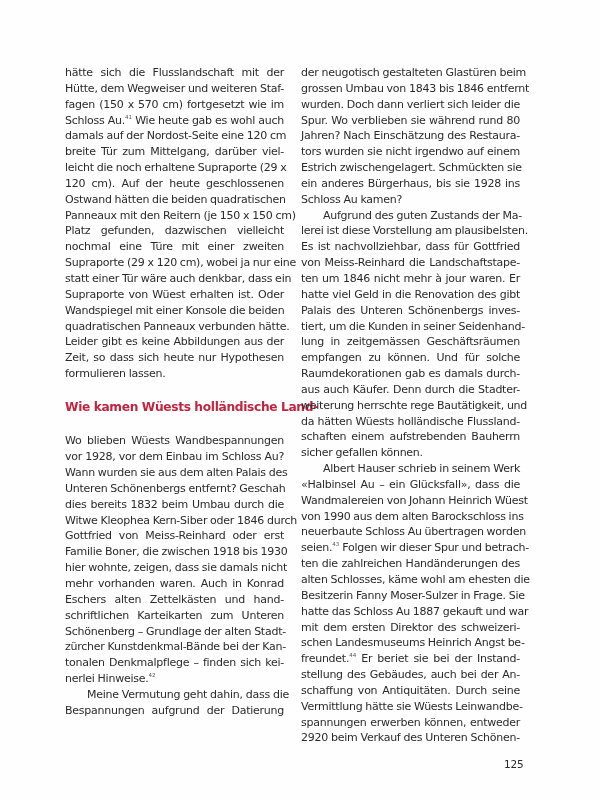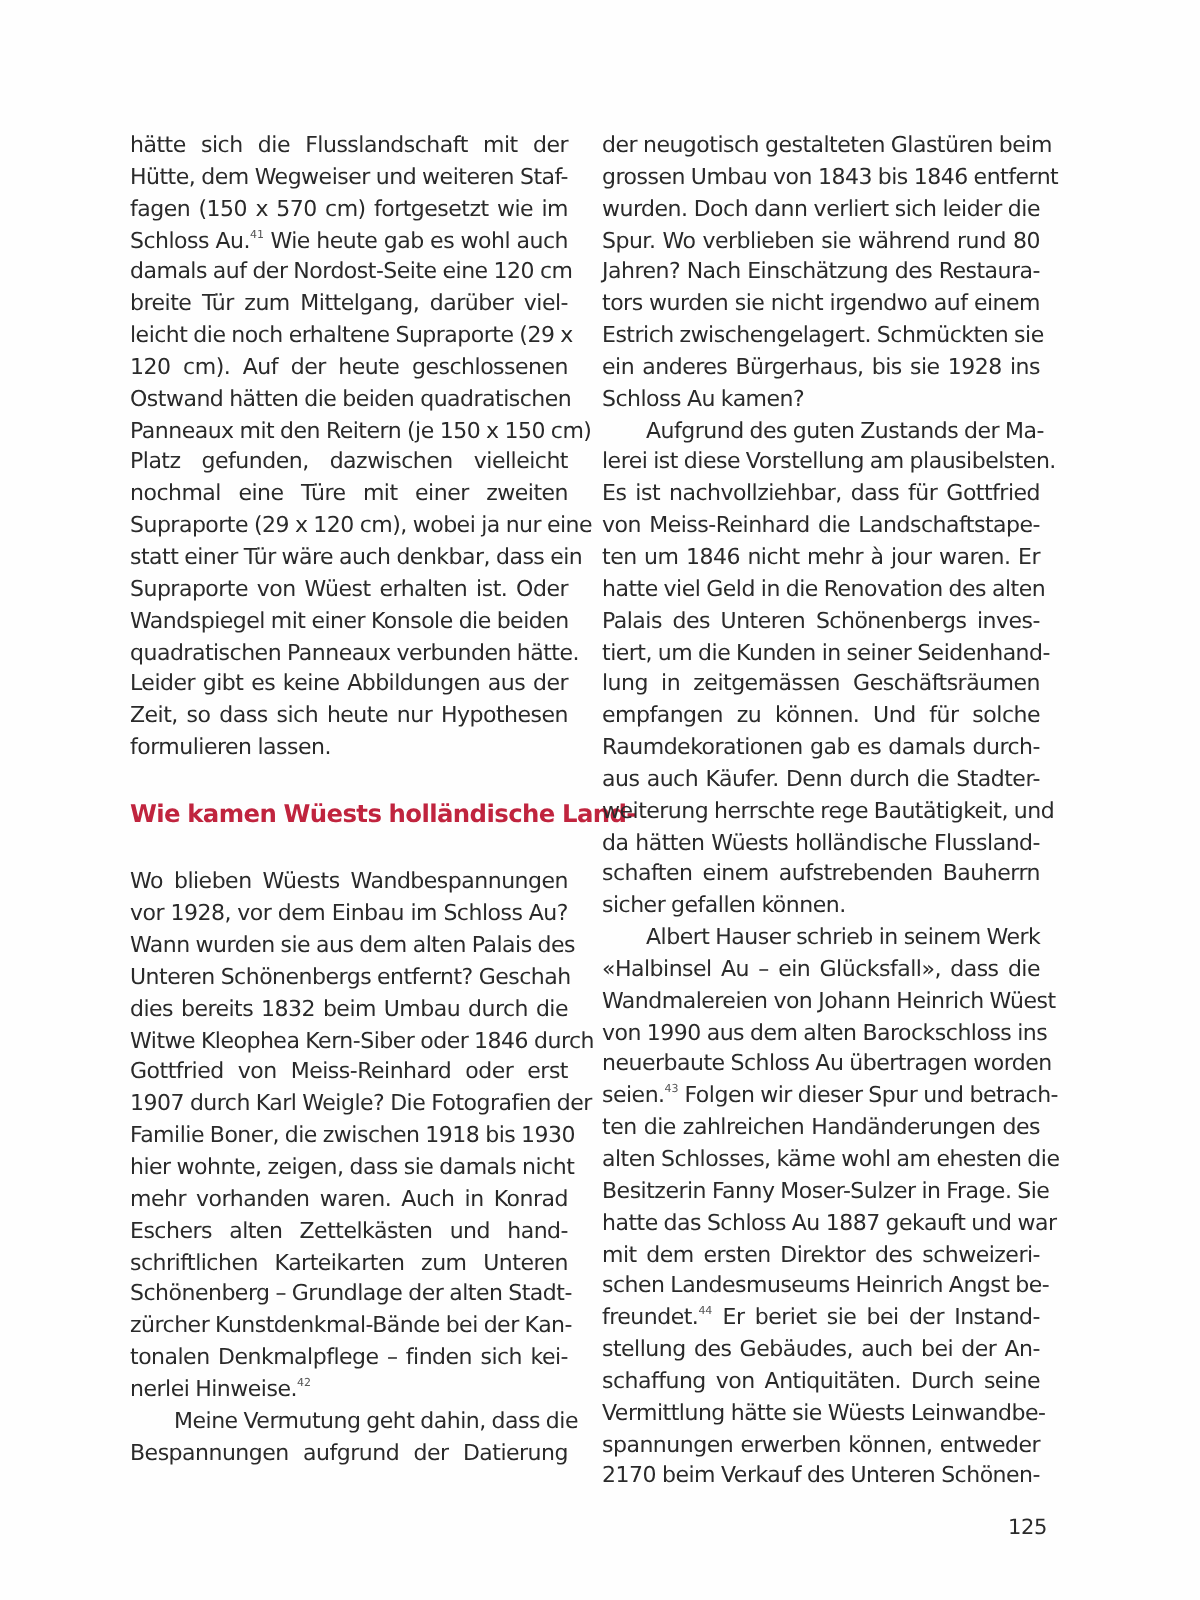--- a/index.html
+++ b/index.html
@@ -77,21 +77,20 @@
     </h2>
 
     <p class="para">
       <span class="line">Wo blieben Wüests Wandbespannungen</span>
       <span class="line">vor 1928, vor dem Einbau im Schloss Au?</span>
       <span class="line">Wann wurden sie aus dem alten Palais des</span>
       <span class="line">Unteren Schönenbergs entfernt? Geschah</span>
       <span class="line">dies bereits 1832 beim Umbau durch die</span>
       <span class="line">Witwe Kleophea Kern-Siber oder 1846 durch</span>
       <span class="line">Gottfried von Meiss-Reinhard oder erst</span>
-      <span class="line">1907 durch Karl Weigle? Die Fotografien der</span>
       <span class="line">Familie Boner, die zwischen 1918 bis 1930</span>
       <span class="line">hier wohnte, zeigen, dass sie damals nicht</span>
       <span class="line">mehr vorhanden waren. Auch in Konrad</span>
       <span class="line">Eschers alten Zettelkästen und hand-</span>
       <span class="line">schriftlichen Karteikarten zum Unteren</span>
       <span class="line">Schönenberg – Grundlage der alten Stadt-</span>
       <span class="line">zürcher Kunstdenkmal-Bände bei der Kan-</span>
       <span class="line">tonalen Denkmalpflege – finden sich kei-</span>
       <span class="line last"><span>nerlei Hinweise.</span><sup class="fn">42</sup></span>
     </p>
@@ -114,21 +113,21 @@
       <span class="line">ein anderes Bürgerhaus, bis sie 1928 ins</span>
       <span class="line last">Schloss Au kamen?</span>
     </p>
 
     <p class="para">
       <span class="line" style="padding-left:22px;">Aufgrund des guten Zustands der Ma-</span>
       <span class="line">lerei ist diese Vorstellung am plausibelsten.</span>
       <span class="line">Es ist nachvollziehbar, dass für Gottfried</span>
       <span class="line">von Meiss-Reinhard die Landschaftstape-</span>
       <span class="line">ten um 1846 nicht mehr à jour waren. Er</span>
-      <span class="line">hatte viel Geld in die Renovation des alten</span>
+      <span class="line">hatte viel Geld in die Renovation des gibt</span>
       <span class="line">Palais des Unteren Schönenbergs inves-</span>
       <span class="line">tiert, um die Kunden in seiner Seidenhand-</span>
       <span class="line">lung in zeitgemässen Geschäftsräumen</span>
       <span class="line">empfangen zu können. Und für solche</span>
       <span class="line">Raumdekorationen gab es damals durch-</span>
       <span class="line">aus auch Käufer. Denn durch die Stadter-</span>
       <span class="line">weiterung herrschte rege Bautätigkeit, und</span>
       <span class="line">da hätten Wüests holländische Flussland-</span>
       <span class="line">schaften einem aufstrebenden Bauherrn</span>
       <span class="line last">sicher gefallen können.</span>
@@ -145,18 +144,18 @@
       <span class="line">alten Schlosses, käme wohl am ehesten die</span>
       <span class="line">Besitzerin Fanny Moser-Sulzer in Frage. Sie</span>
       <span class="line">hatte das Schloss Au 1887 gekauft und war</span>
       <span class="line">mit dem ersten Direktor des schweizeri-</span>
       <span class="line">schen Landesmuseums Heinrich Angst be-</span>
       <span class="line"><span>freundet.</span><sup class="fn">44</sup><span> Er beriet sie bei der Instand-</span></span>
       <span class="line">stellung des Gebäudes, auch bei der An-</span>
       <span class="line">schaffung von Antiquitäten. Durch seine</span>
       <span class="line">Vermittlung hätte sie Wüests Leinwandbe-</span>
       <span class="line">spannungen erwerben können, entweder</span>
-      <span class="line">2170 beim Verkauf des Unteren Schönen-</span>
+      <span class="line">2920 beim Verkauf des Unteren Schönen-</span>
     </p>
   </div>
 
   <div class="page-number">125</div>
 </div>
 
 </body></html>

